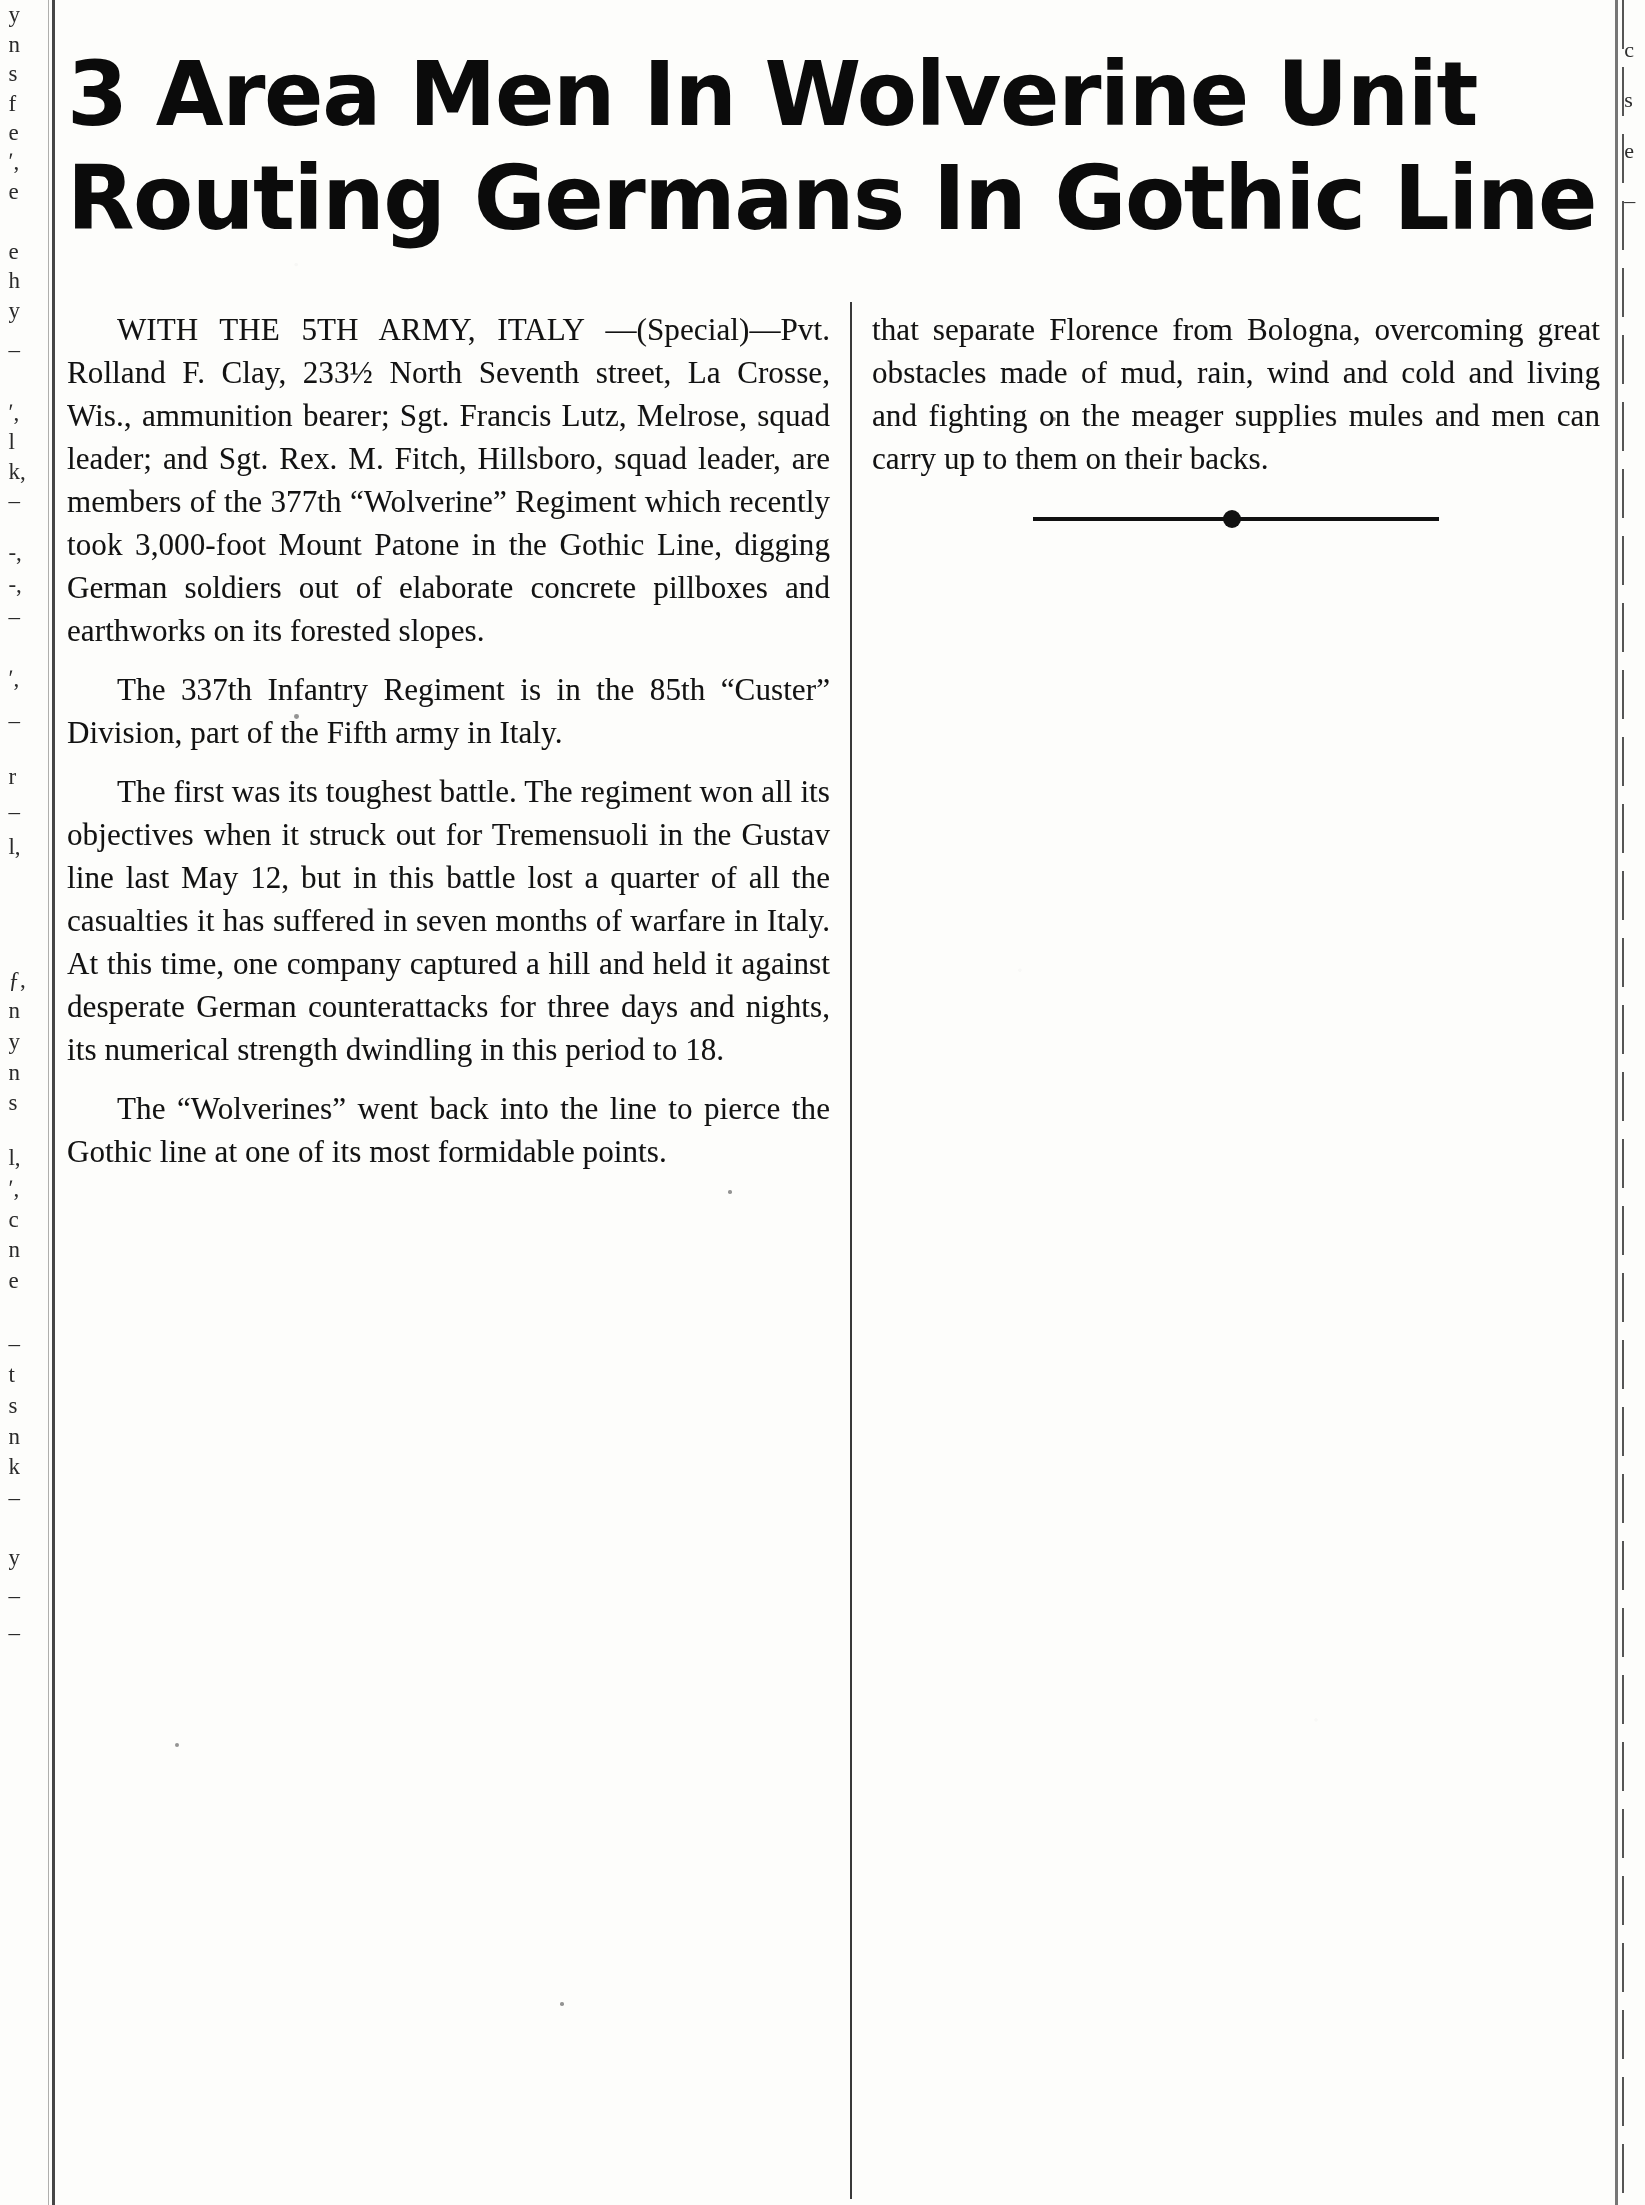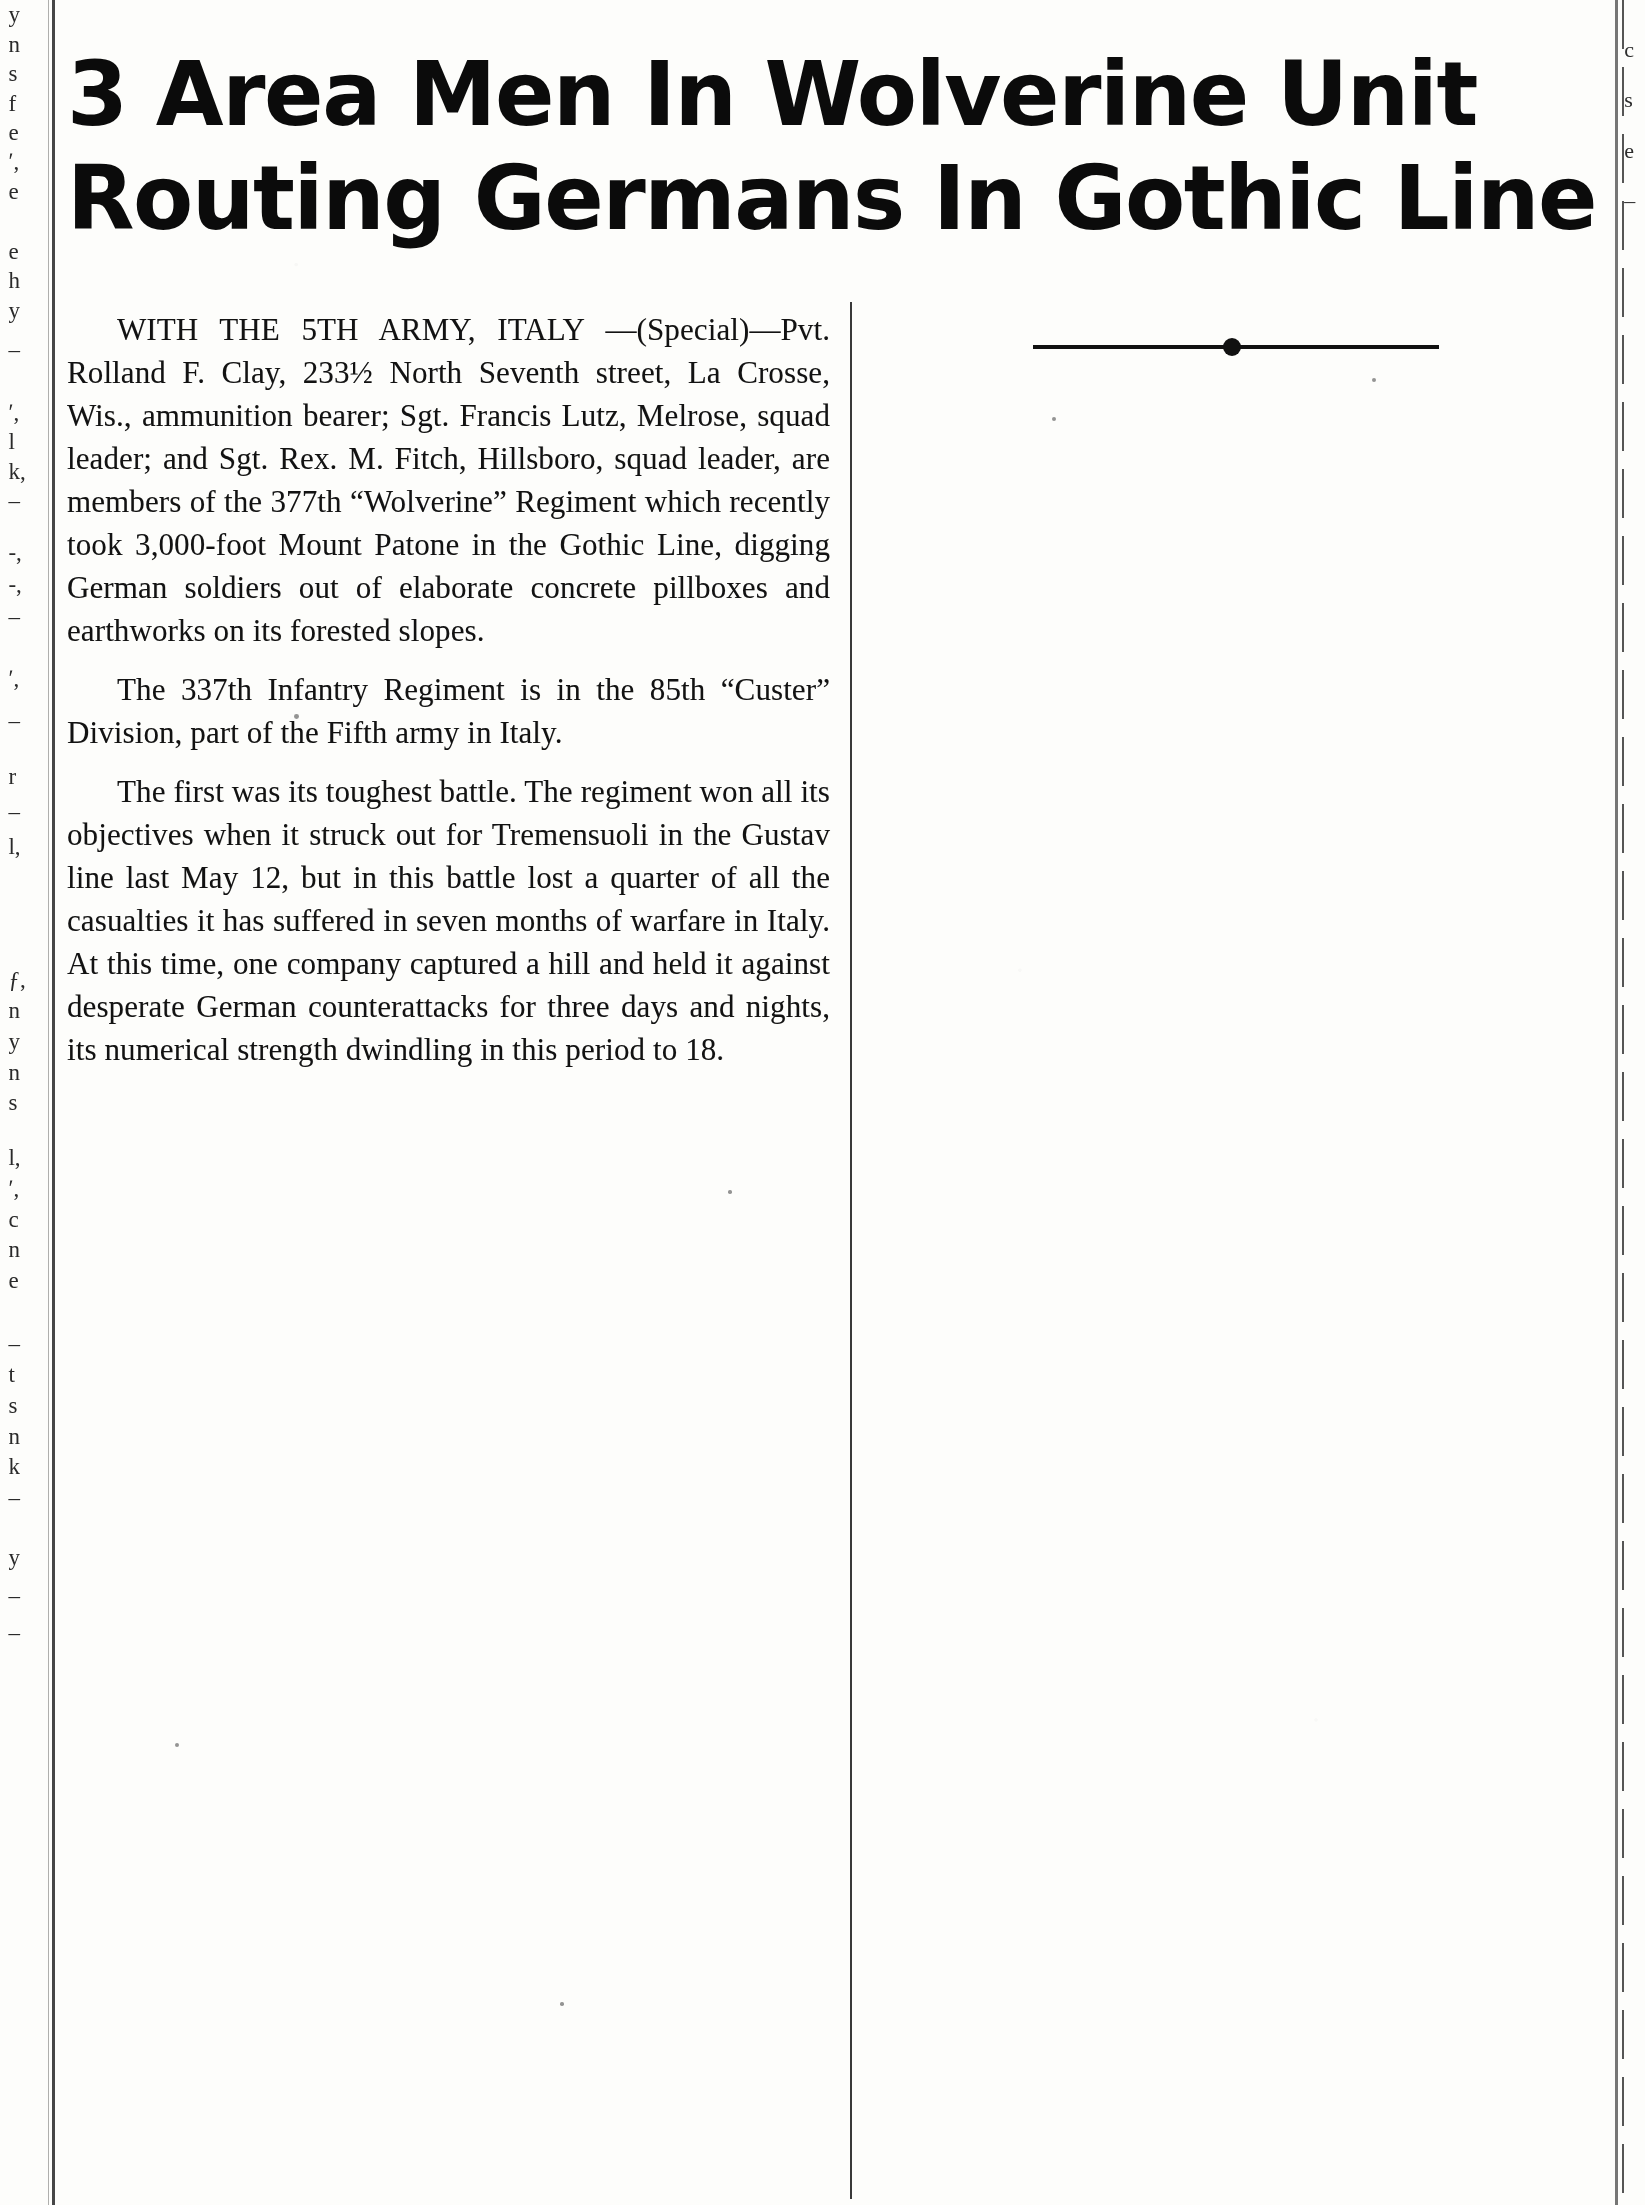--- a/index.html
+++ b/index.html
@@ -267,23 +267,25 @@
   </div>
 
   <div class="body-wrap">
 
     <div class="col-divider"></div>
 
     <div class="col col-left">
       <p class="para caps-lead">WITH THE 5TH ARMY, ITALY —(Special)—Pvt. Rolland F. Clay, 233½ North Seventh street, La Crosse, Wis., ammunition bearer; Sgt. Francis Lutz, Melrose, squad leader; and Sgt. Rex. M. Fitch, Hillsboro, squad leader, are members of the 377th “Wolverine” Regiment which recently took 3,000-foot Mount Patone in the Gothic Line, digging German soldiers out of elaborate concrete pillboxes and earthworks on its forested slopes.</p>
       <p class="para indent">The 337th Infantry Regiment is in the 85th “Custer” Division, part of the Fifth army in Italy.</p>
       <p class="para indent">The first was its toughest battle. The regiment won all its objectives when it struck out for Tremensuoli in the Gustav line last May 12, but in this battle lost a quarter of all the casualties it has suffered in seven months of warfare in Italy. At this time, one company captured a hill and held it against desperate German counterattacks for three days and nights, its numerical strength dwindling in this period to 18.</p>
+      <p class="para indent">The “Wolverines” went back into the line to pierce the Gothic line at one of its most formidable points.</p>
     </div>
 
     <div class="col col-right">
+      <p class="para">that separate Florence from Bologna, overcoming great obstacles made of mud, rain, wind and cold and living and fighting on the meager supplies mules and men can carry up to them on their backs.</p>
       <div class="dinkus">
         <div class="bar"></div>
         <div class="dot"></div>
       </div>
     </div>
 
   </div>
 
   <div class="speck" style="left:294px;  top:714px; width:4.9px;  height:4.9px;"></div>
   <div class="speck" style="left:1052px; top:417px;  width:4.2px;  height:4.2px;"></div>

